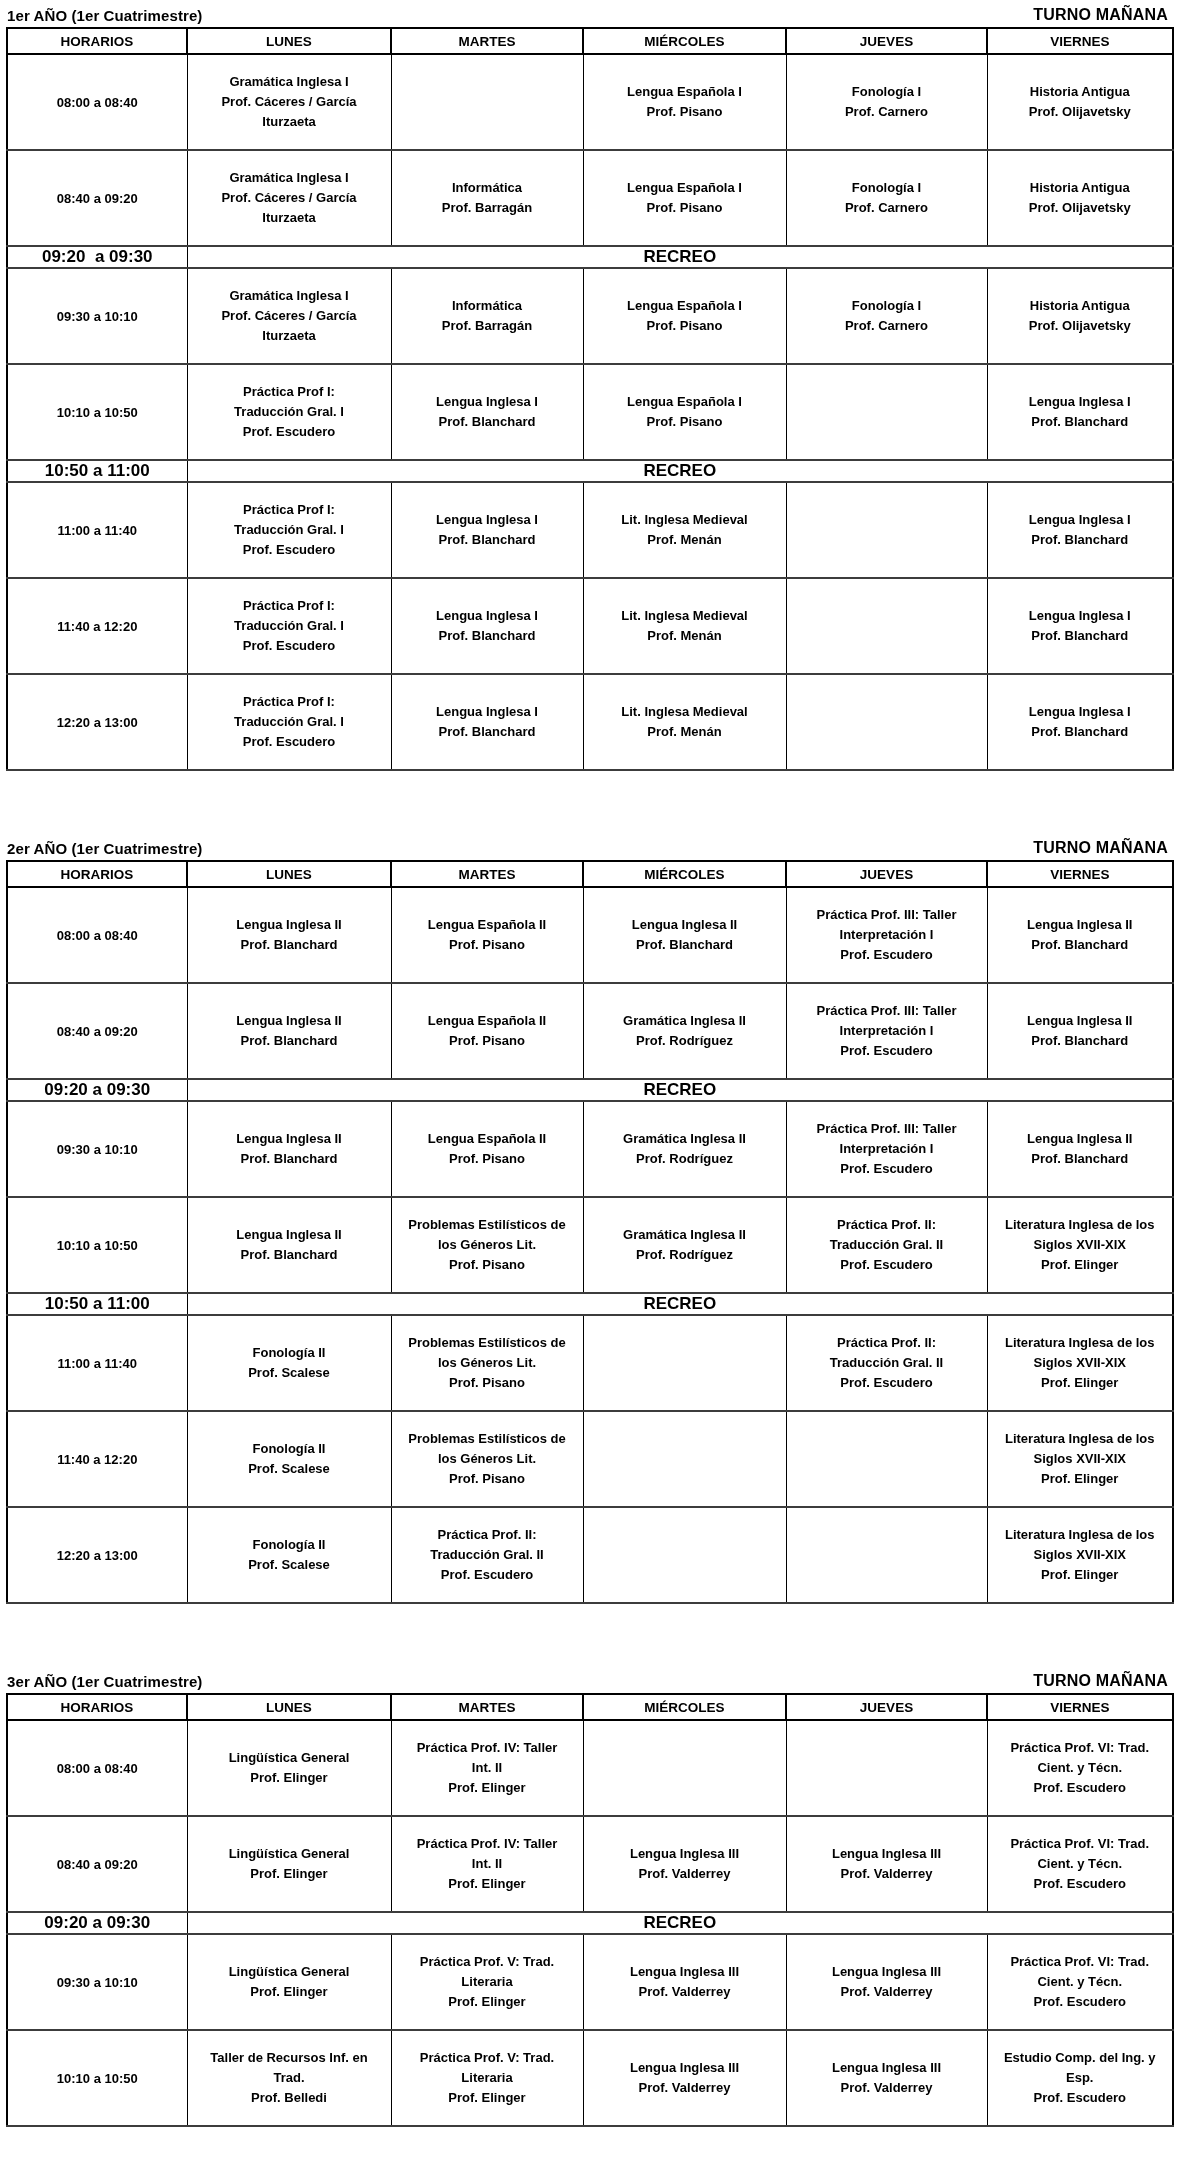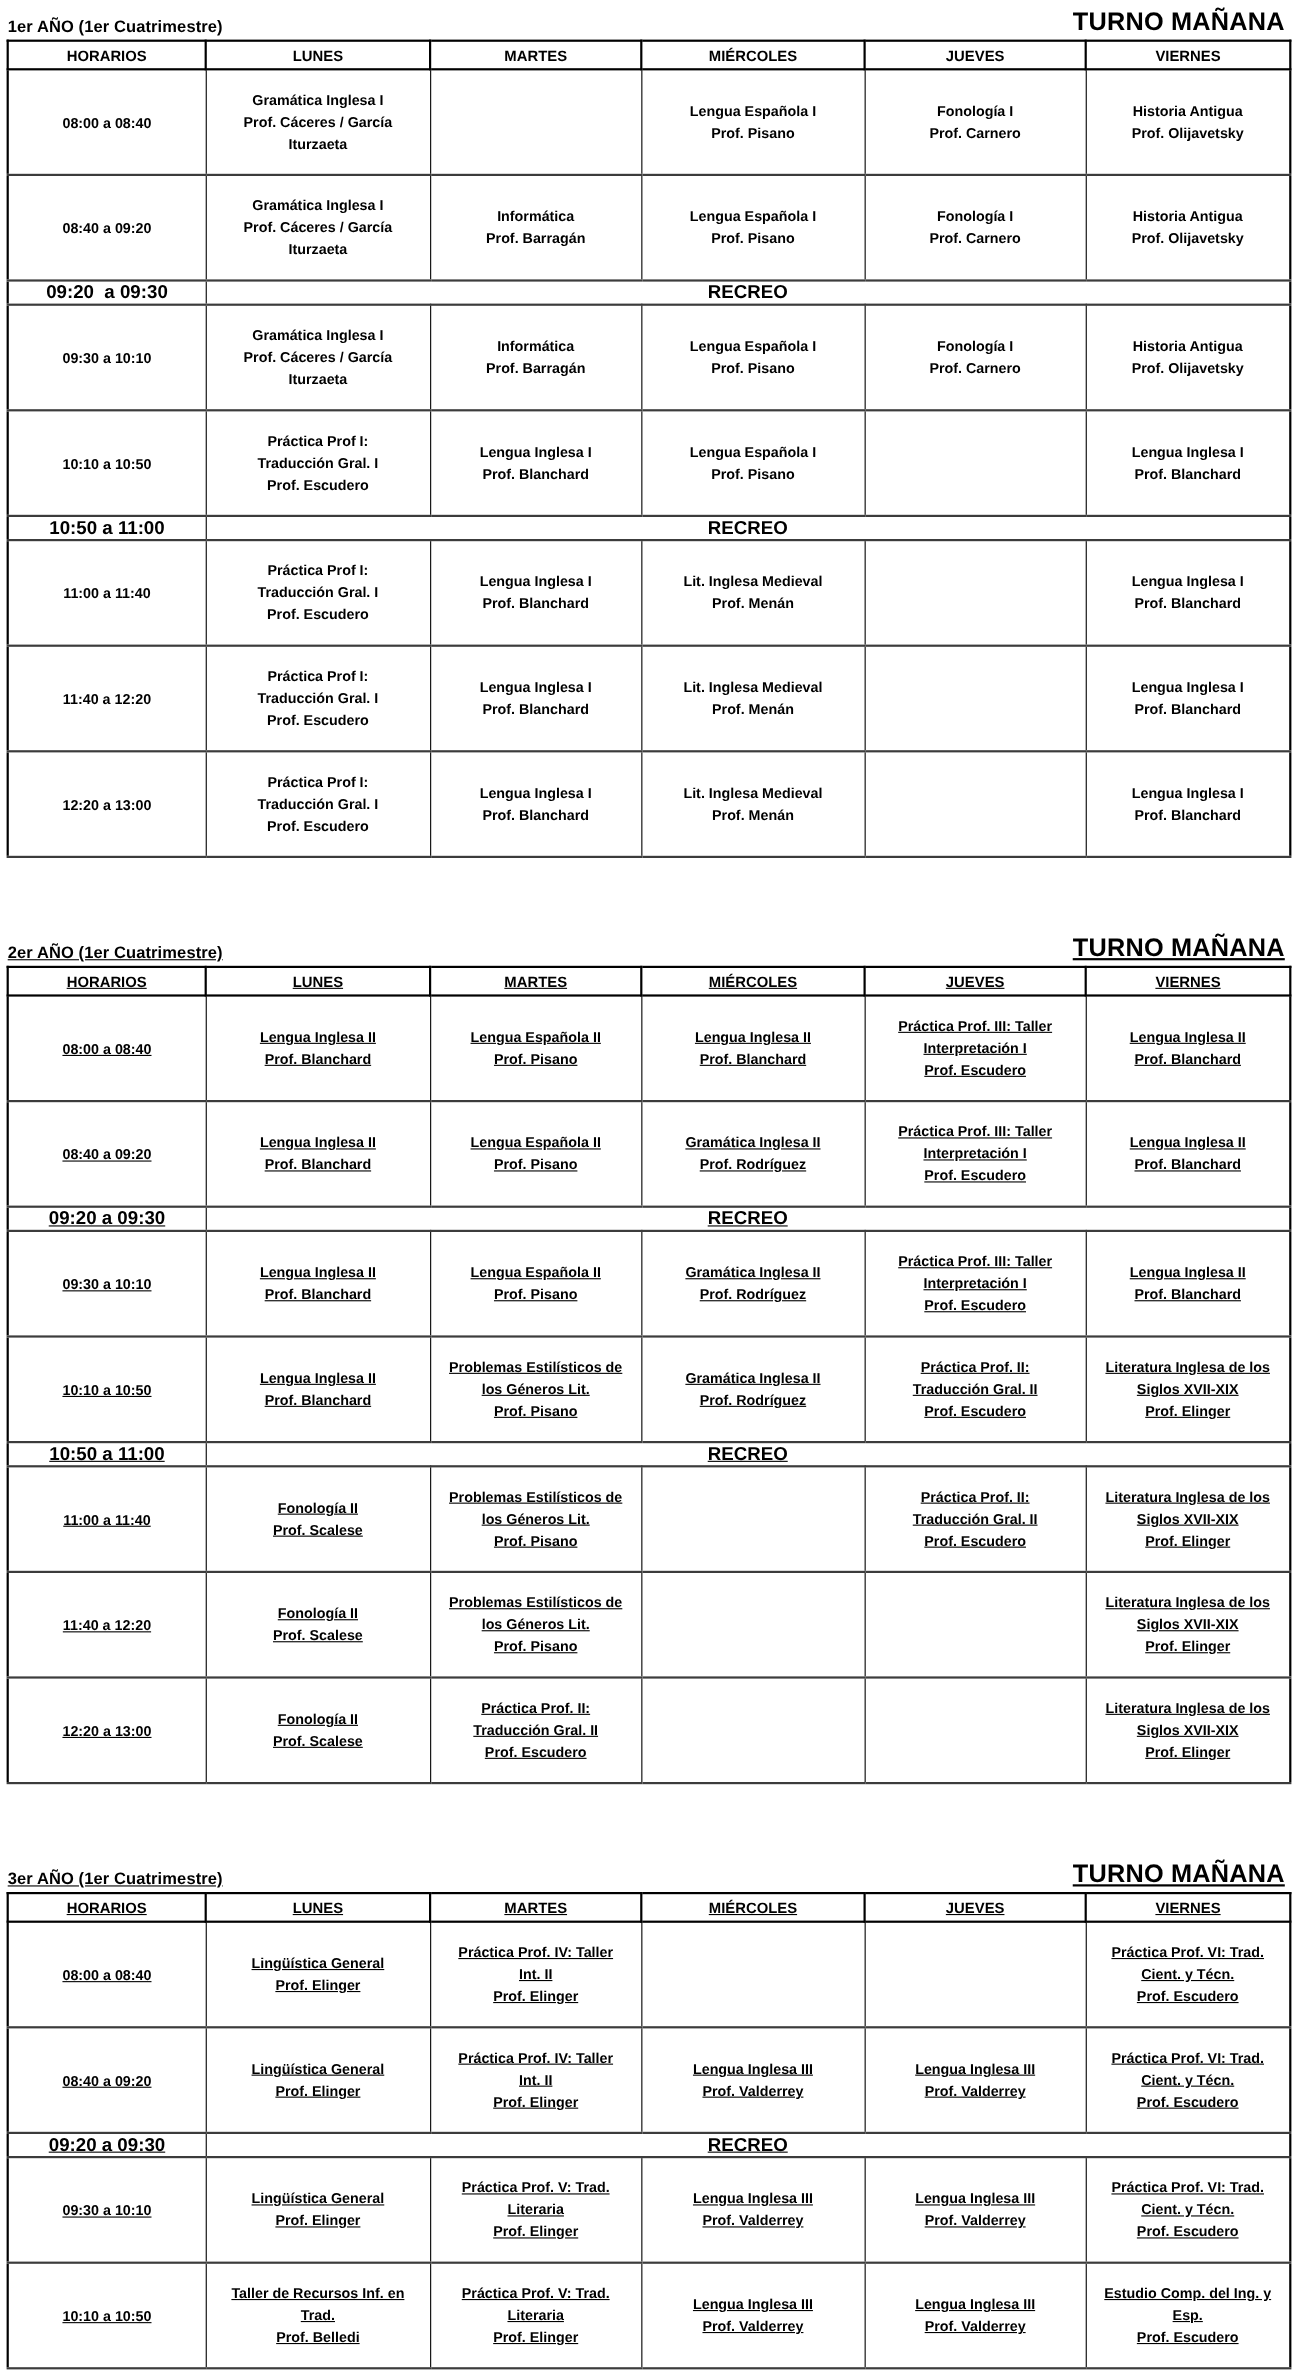--- a/index.html
+++ b/index.html
@@ -4,30 +4,30 @@
 <style>
   html, body { margin:0; padding:0; background:#ffffff; }
   body {
     width:1177px;
     font-family:"Liberation Sans", sans-serif;
     color:#000;
     -webkit-font-smoothing:antialiased;
   }
   .page { padding:6px 5px 10px 6px; }
 
-  .sec + .sec { margin-top:68px;text-decoration:underline; }
+  .sec + .sec { margin-top:68px; }
 
   .sec-head {
     display:flex;
     justify-content:space-between;
     align-items:flex-end;
     padding:0 4px 0 1px;
   }
   .sec-title { font-size:15px; font-weight:700; letter-spacing:0.1px; }
-  .sec-shift { font-size:23px; font-weight:700; letter-spacing:0.2px; }
+  .sec-shift { font-size:16px; font-weight:700; letter-spacing:0.2px; }
 
   table.schedule {
     border-collapse:collapse;
     table-layout:fixed;
     width:1166px;
     margin-top:3px;
     border:2px solid #000;
   }
   table.schedule th {
     border:2px solid #000;

